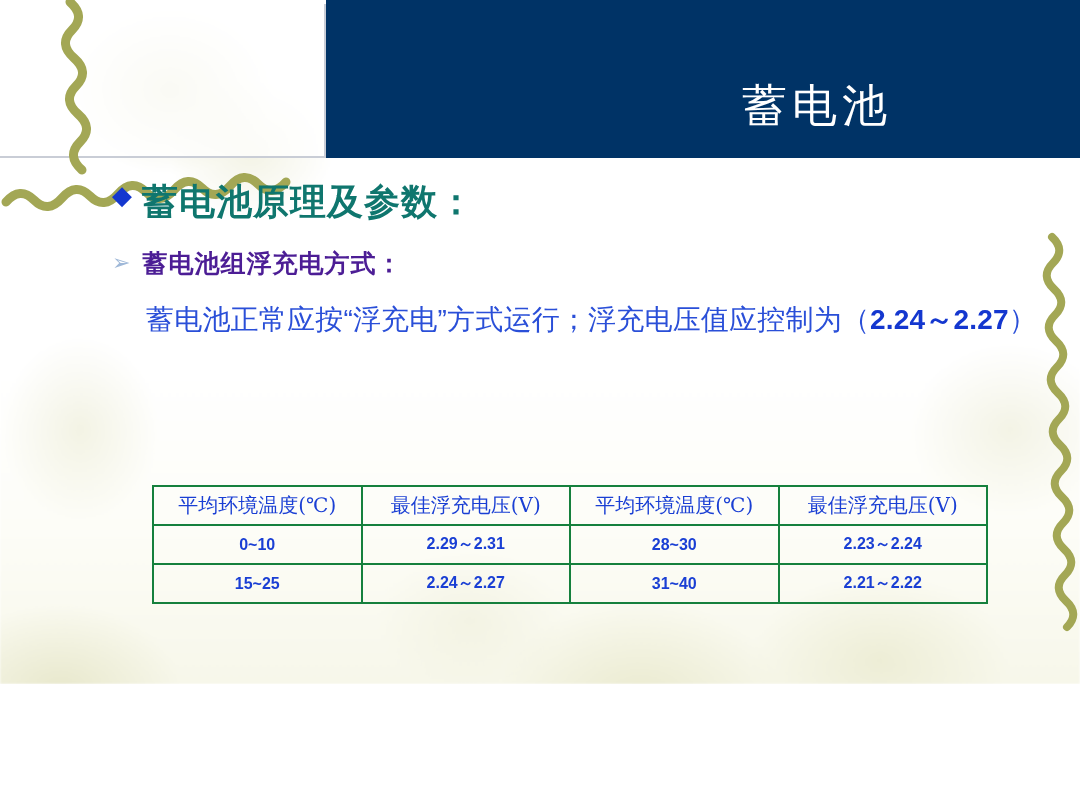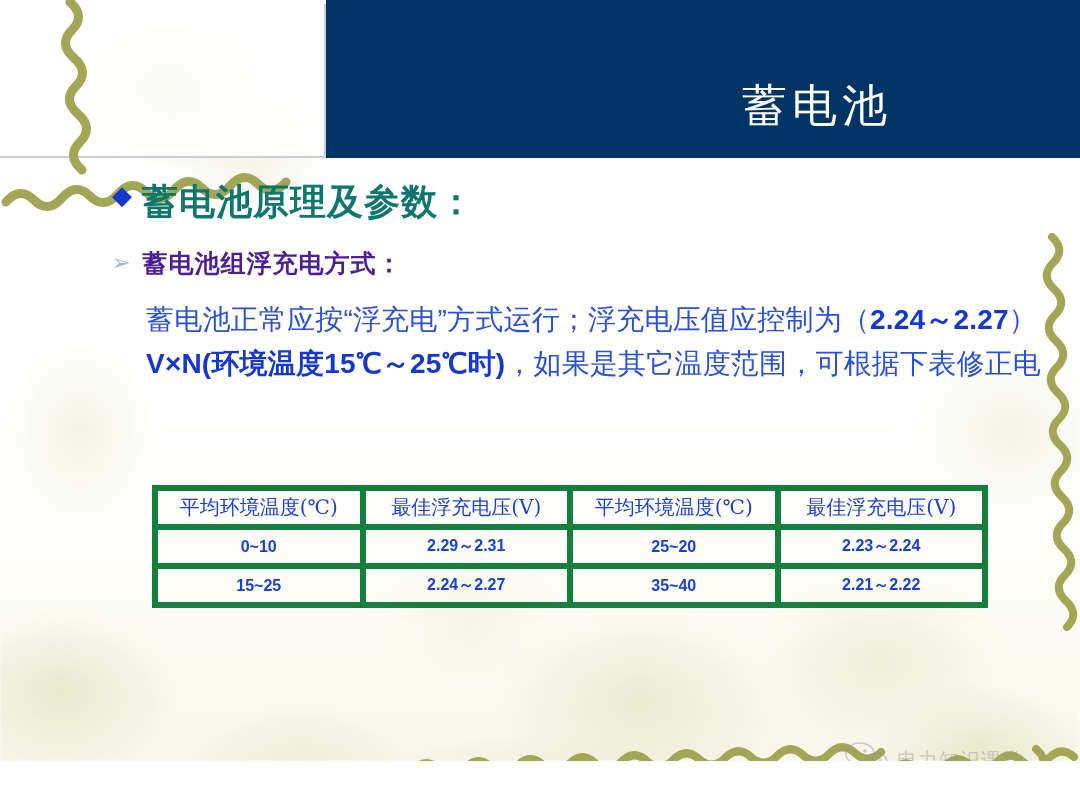--- a/index.html
+++ b/index.html
@@ -8,21 +8,21 @@
     width: 1080px;
     height: 810px;
     overflow: hidden;
     font-family: "Liberation Sans", sans-serif;
   }
 
   
   #slide {
     position: relative;
     width: 1080px;
-    height: 761px;
+    height: 684px;
     background: #ffffff;
     overflow: hidden;
   }
 
   
   .bg-floral {
     position: absolute;
     inset: 0;
     pointer-events: none;
     background:
@@ -125,21 +125,21 @@
 
   
   .tbl-wrap { position: absolute; left: 152px; top: 327px; }
   table.data {
     border-collapse: collapse;
     width: 836px;
     background: transparent;
     table-layout: fixed;
   }
   table.data td, table.data th {
-    border: 6px solid #15803d;
+    border: 2px solid #15803d;
     text-align: center;
     color: #1a3fd4;
     height: 39px;
     padding: 0 4px;
     font-weight: normal;
     background: transparent;
   }
   table.data th {
     font-family: "DejaVu Serif", "Liberation Serif", serif;
     font-size: 20px;
@@ -239,47 +239,44 @@
     </div>
 
     <div class="bullet-row lvl2">
       <span class="marker">➢</span>
       <span class="label">蓄电池组浮充电方式：</span>
     </div>
 
     <div class="para">
       <div class="pline">
         <span>蓄电池正常应按“浮充电”方式运行；浮充电压值应控制为（</span><b>2.24～2.27</b><span>）</span>
-      </div>
-      <div class="pline">
-        <b>V×N(</b><b>环境温度</b><b>15</b><b>℃～</b><b>25</b><b>℃时)</b><span>，如果是其它温度范围，可根据下表修正电</span>
       </div>
     </div>
 
     <div class="tbl-wrap">
       <table class="data">
         <thead>
           <tr>
             <th>平均环境温度(℃)</th>
             <th>最佳浮充电压(V)</th>
             <th>平均环境温度(℃)</th>
             <th>最佳浮充电压(V)</th>
           </tr>
         </thead>
         <tbody>
           <tr>
             <td>0~10</td>
             <td>2.29～2.31</td>
-            <td>25~20</td>
+            <td>28~30</td>
             <td>2.23～2.24</td>
           </tr>
           <tr>
             <td>15~25</td>
             <td>2.24～2.27</td>
-            <td>35~40</td>
+            <td>31~40</td>
             <td>2.21～2.22</td>
           </tr>
         </tbody>
       </table>
     </div>
 
   </div>
 
   <div class="watermark">
     <span class="wechat-icon">

